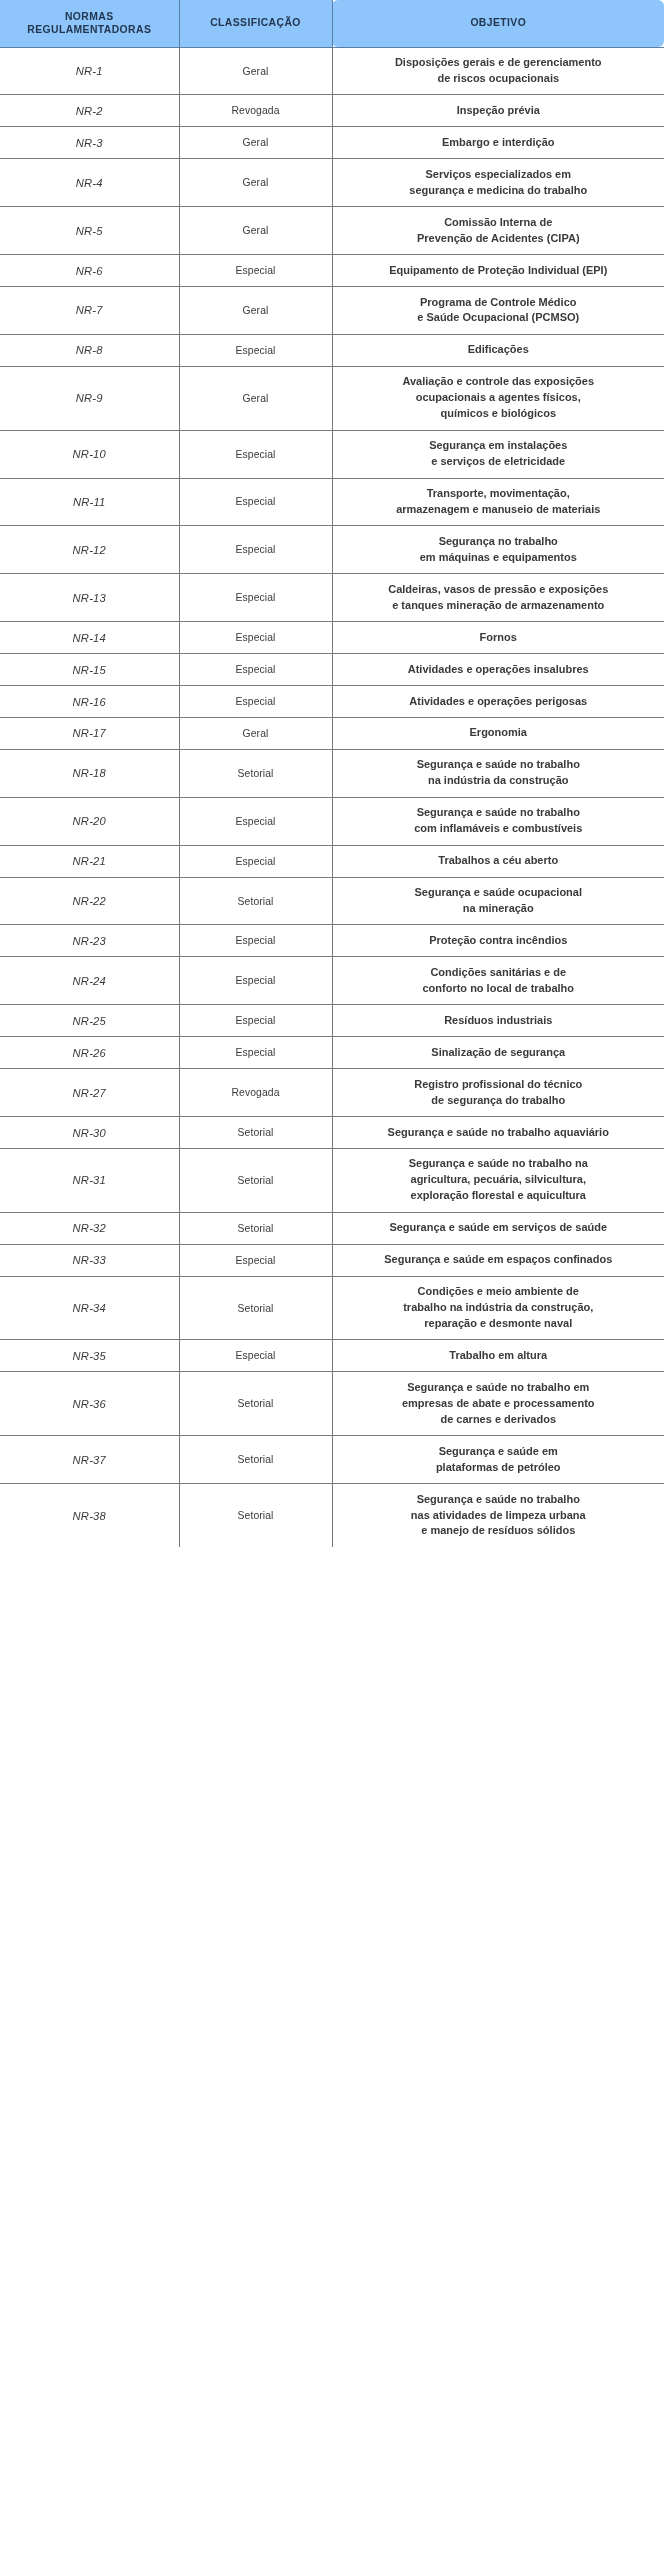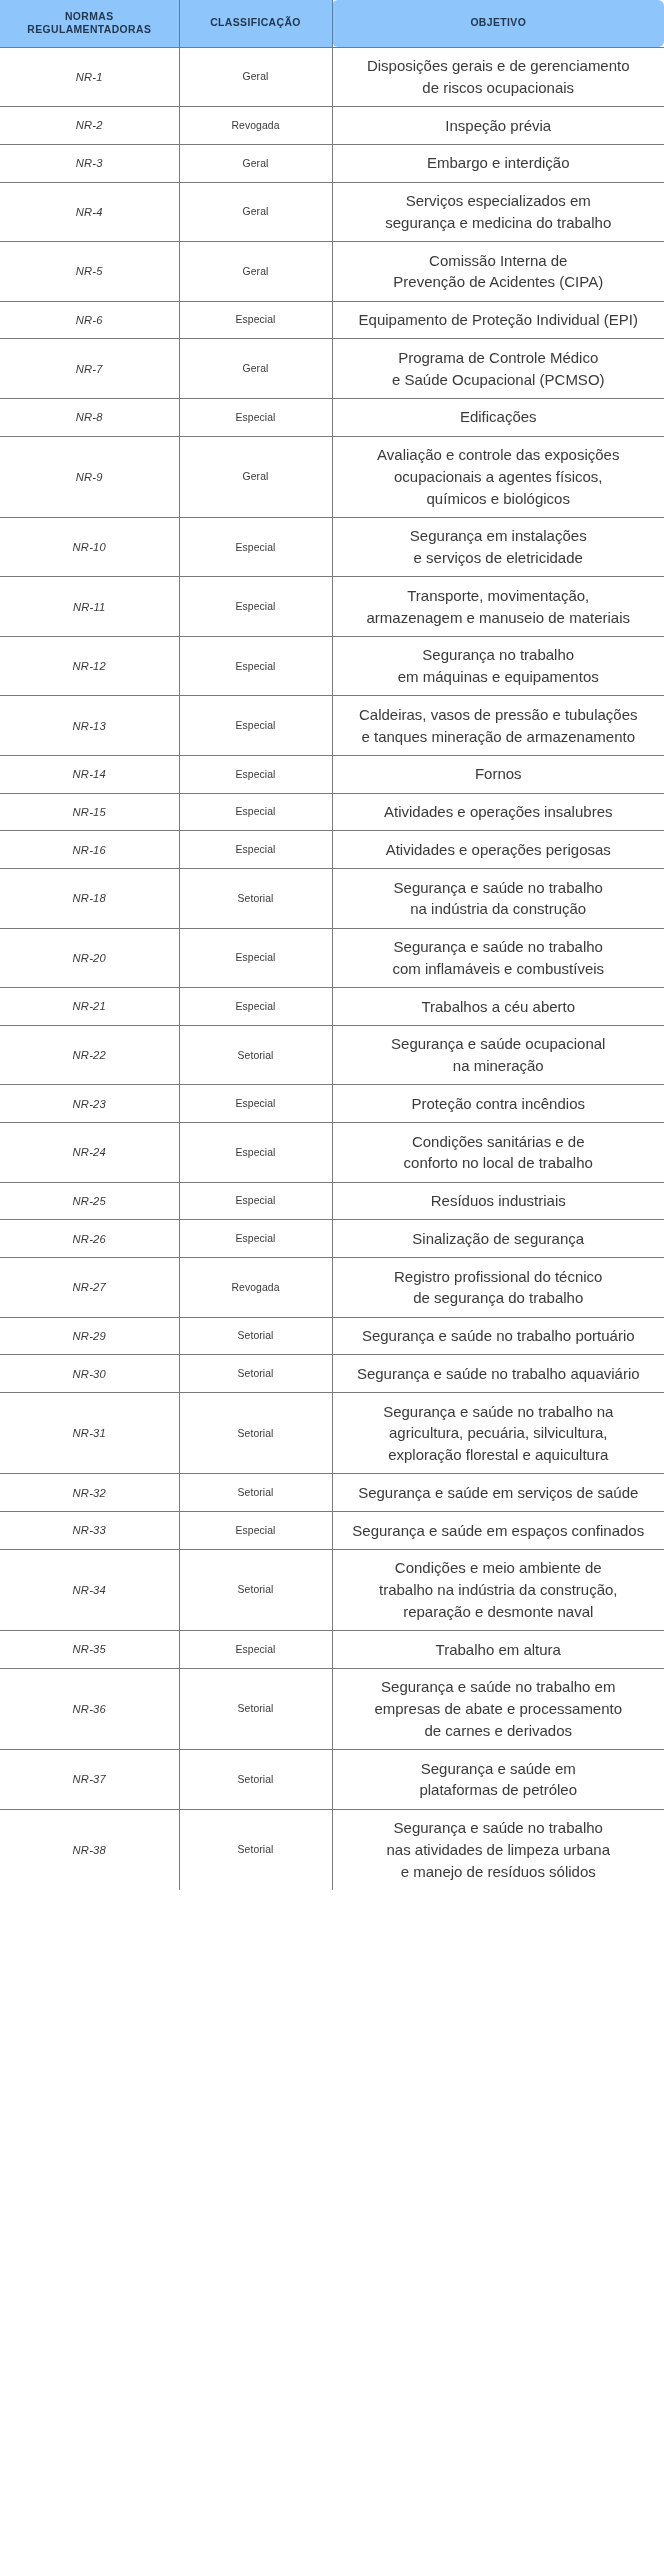--- a/index.html
+++ b/index.html
@@ -59,23 +59,24 @@
     white-space: nowrap;
     font-style: italic;
   }
   .cell-class {
     font-size: 10.4px;
     color: #3a3a3a;
     letter-spacing: 0.1px;
     white-space: nowrap;
   }
   .cell-obj {
-    font-size: 15px;
+    font-size: 11px;
     color: #3a3a3a;
     line-height: 1.45;
+    font-weight: bold;
   }
   .cell-obj span { display: block; }
 </style>
 </head>
 <body>
 
 <table id="nr-table">
   <colgroup>
     <col class="c-norma">
     <col class="c-class">
@@ -182,21 +183,21 @@
         <td class="cell-class">Especial</td>
         <td class="cell-obj">
           <span>Segurança no trabalho</span>
           <span>em máquinas e equipamentos</span>
         </td>
       </tr>
       <tr>
         <td class="cell-norma">NR-13</td>
         <td class="cell-class">Especial</td>
         <td class="cell-obj">
-          <span>Caldeiras, vasos de pressão e tubulações</span>
+          <span>Caldeiras, vasos de pressão e exposições</span>
           <span>e tanques mineração de armazenamento</span>
         </td>
       </tr>
       <tr>
         <td class="cell-norma">NR-14</td>
         <td class="cell-class">Especial</td>
         <td class="cell-obj">
           <span>Fornos</span>
         </td>
       </tr>
@@ -205,20 +206,27 @@
         <td class="cell-class">Especial</td>
         <td class="cell-obj">
           <span>Atividades e operações insalubres</span>
         </td>
       </tr>
       <tr>
         <td class="cell-norma">NR-16</td>
         <td class="cell-class">Especial</td>
         <td class="cell-obj">
           <span>Atividades e operações perigosas</span>
+        </td>
+      </tr>
+      <tr>
+        <td class="cell-norma">NR-17</td>
+        <td class="cell-class">Geral</td>
+        <td class="cell-obj">
+          <span>Ergonomia</span>
         </td>
       </tr>
       <tr>
         <td class="cell-norma">NR-18</td>
         <td class="cell-class">Setorial</td>
         <td class="cell-obj">
           <span>Segurança e saúde no trabalho</span>
           <span>na indústria da construção</span>
         </td>
       </tr>
@@ -273,27 +281,20 @@
         <td class="cell-obj">
           <span>Sinalização de segurança</span>
         </td>
       </tr>
       <tr>
         <td class="cell-norma">NR-27</td>
         <td class="cell-class">Revogada</td>
         <td class="cell-obj">
           <span>Registro profissional do técnico</span>
           <span>de segurança do trabalho</span>
-        </td>
-      </tr>
-      <tr>
-        <td class="cell-norma">NR-29</td>
-        <td class="cell-class">Setorial</td>
-        <td class="cell-obj">
-          <span>Segurança e saúde no trabalho portuário</span>
         </td>
       </tr>
       <tr>
         <td class="cell-norma">NR-30</td>
         <td class="cell-class">Setorial</td>
         <td class="cell-obj">
           <span>Segurança e saúde no trabalho aquaviário</span>
         </td>
       </tr>
       <tr>

